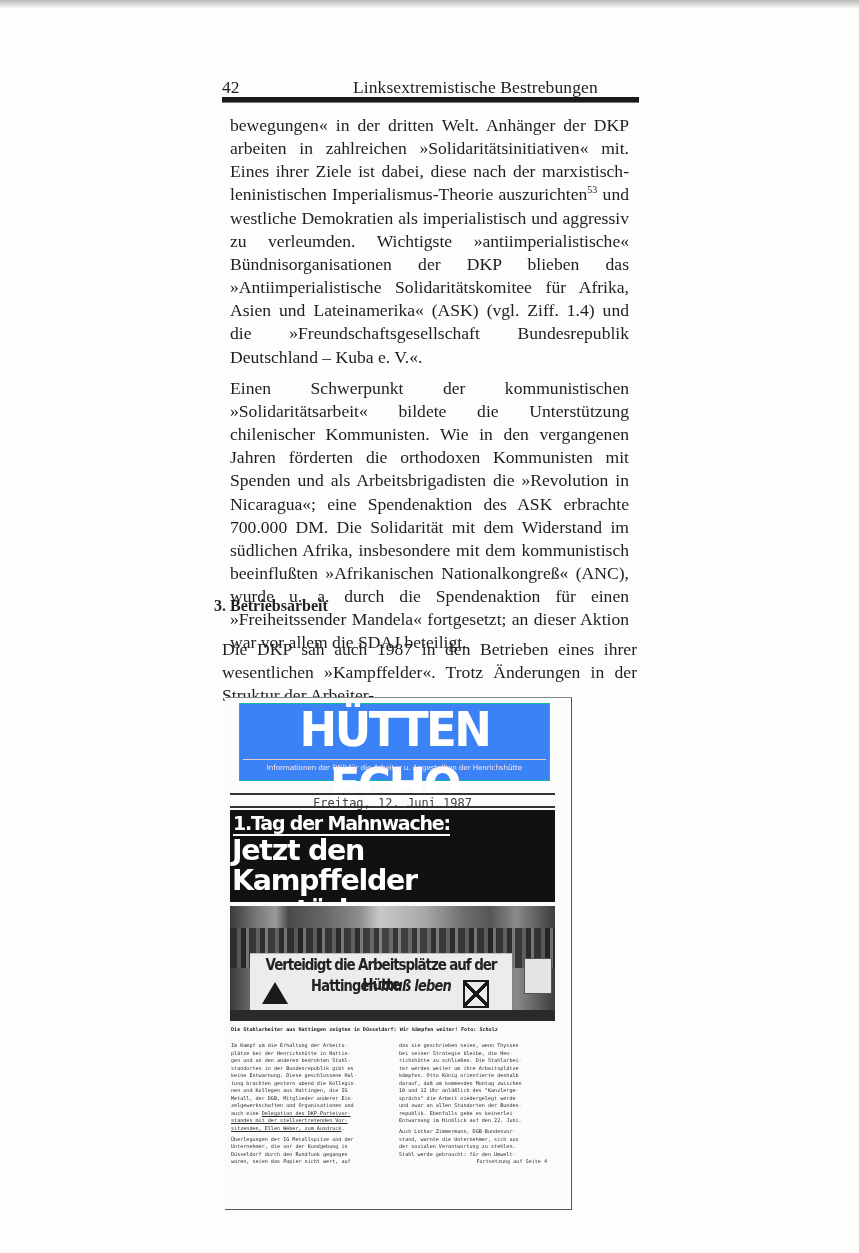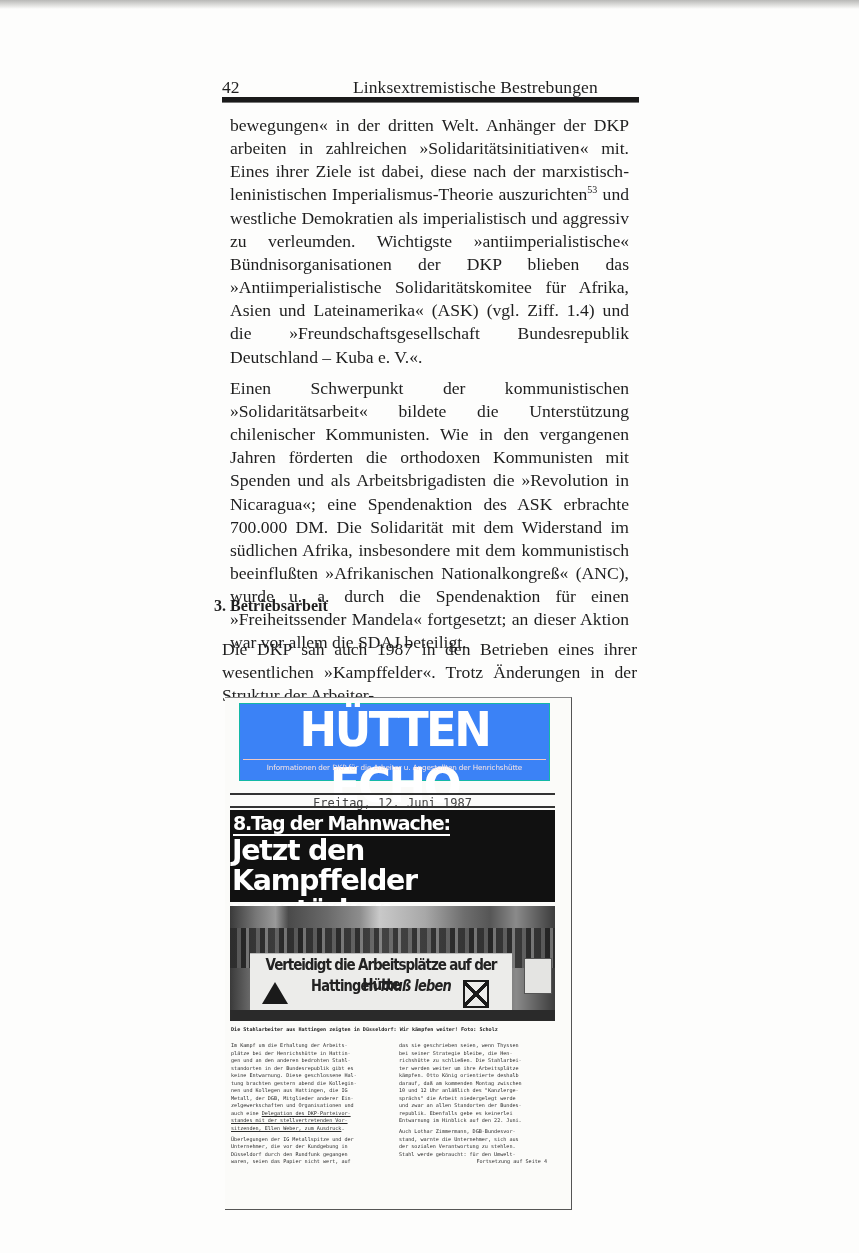--- a/index.html
+++ b/index.html
@@ -162,21 +162,21 @@
   <div class="masthead">
     <div class="masthead-title">HÜTTEN ECHO</div>
     <div class="masthead-line"></div>
     <div class="masthead-sub">Informationen der DKP für die Arbeiter u. Angestellten der Henrichshütte</div>
   </div>
   <div class="date-rule-top"></div>
   <div class="date-line">Freitag, 12. Juni 1987</div>
   <div class="date-rule-bot"></div>
 
   <div class="headline-box">
-    <div class="kicker">8.Tag der Mahnwache:</div>
+    <div class="kicker">1.Tag der Mahnwache:</div>
     <div class="headline">Jetzt den Kampffelder verstärken</div>
   </div>
 
   <div class="photo">
     <div class="crowd"></div>
     <div class="banner">
       <div class="banner-line1">Verteidigt die Arbeitsplätze auf der Hütte</div>
       <div class="banner-line2"><span>Hattingen </span><em>muß leben</em></div>
       <div class="banner-triangle"></div>
       <div class="banner-logo"></div>

